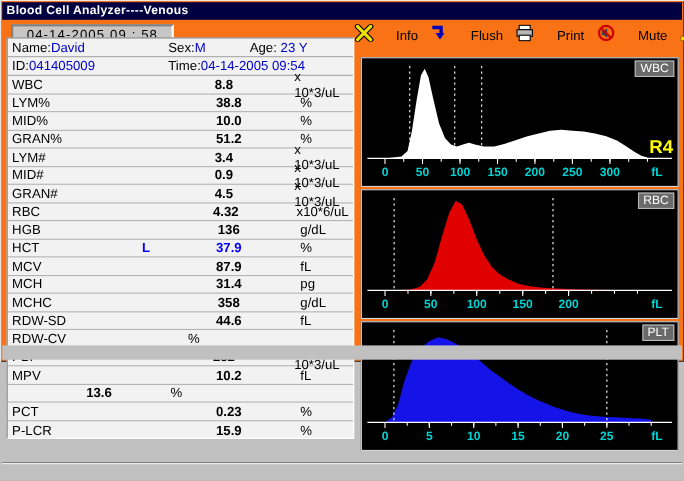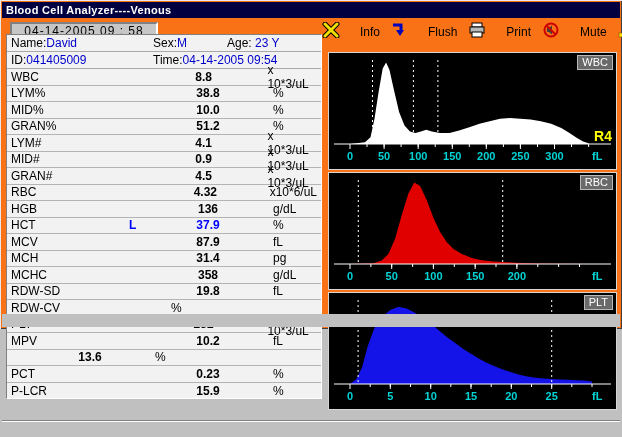--- a/index.html
+++ b/index.html
@@ -26,21 +26,21 @@
   .t-row:last-child{border-bottom:none;}
   .c-param{width:118px;}
   .c-flag{width:28px;color:#0000ff;font-weight:bold;}
   .c-value{width:102px;text-align:center;font-weight:bold;}
   .c-value.flagged{color:#0000ff;}
   .c-unit{padding-left:14px;}
   
   .histo{position:absolute;left:328px;width:289px;height:118px;background:#000;border:1px solid #d6d6d6;box-sizing:border-box;}
   .histo-label{position:absolute;top:2px;right:3px;color:#fff;font-size:11px;line-height:13px;padding:0 4px;
     background:#6a6a6a;border:1px solid #b8b8b8;z-index:2;}
-  .region-label{position:absolute;right:4px;bottom:25px;color:#ffff00;font-size:14px;font-weight:bold;z-index:2;}
+  .region-label{position:absolute;right:4px;bottom:25px;color:#ffff00;font-size:17px;font-weight:bold;z-index:2;}
   .histo svg{position:absolute;left:1px;top:1px;}
   
   .bottom-groove{position:absolute;left:2px;right:2px;top:420px;height:0;border-top:1px solid #808080;box-shadow:0 1px 0 #ffffff;}
   .statusbar{position:absolute;left:2px;right:2px;bottom:2px;height:13px;background:#c0c0c0;}
 </style>
 </head>
 <body>
 
 <div class="window">
 
@@ -147,21 +147,21 @@
     <div class="t-row">
       <span class="c-param">GRAN%</span>
       <span class="c-flag"></span>
       <span class="c-value">51.2</span>
       <span class="c-unit">%</span>
     </div>
 
     <div class="t-row">
       <span class="c-param">LYM#</span>
       <span class="c-flag"></span>
-      <span class="c-value">4.1</span>
+      <span class="c-value">3.4</span>
       <span class="c-unit">x 10*3/uL</span>
     </div>
 
     <div class="t-row">
       <span class="c-param">MID#</span>
       <span class="c-flag"></span>
       <span class="c-value">0.9</span>
       <span class="c-unit">x 10*3/uL</span>
     </div>
 
@@ -210,21 +210,21 @@
     <div class="t-row">
       <span class="c-param">MCHC</span>
       <span class="c-flag"></span>
       <span class="c-value">358</span>
       <span class="c-unit">g/dL</span>
     </div>
 
     <div class="t-row">
       <span class="c-param">RDW-SD</span>
       <span class="c-flag"></span>
-      <span class="c-value">19.8</span>
+      <span class="c-value">44.6</span>
       <span class="c-unit">fL</span>
     </div>
 
     <div class="t-row">
       <span class="c-param">RDW-CV</span>
       <span class="c-flag"></span>
       <span class="c-unit">%</span>
     </div>
 
     <div class="t-row">

